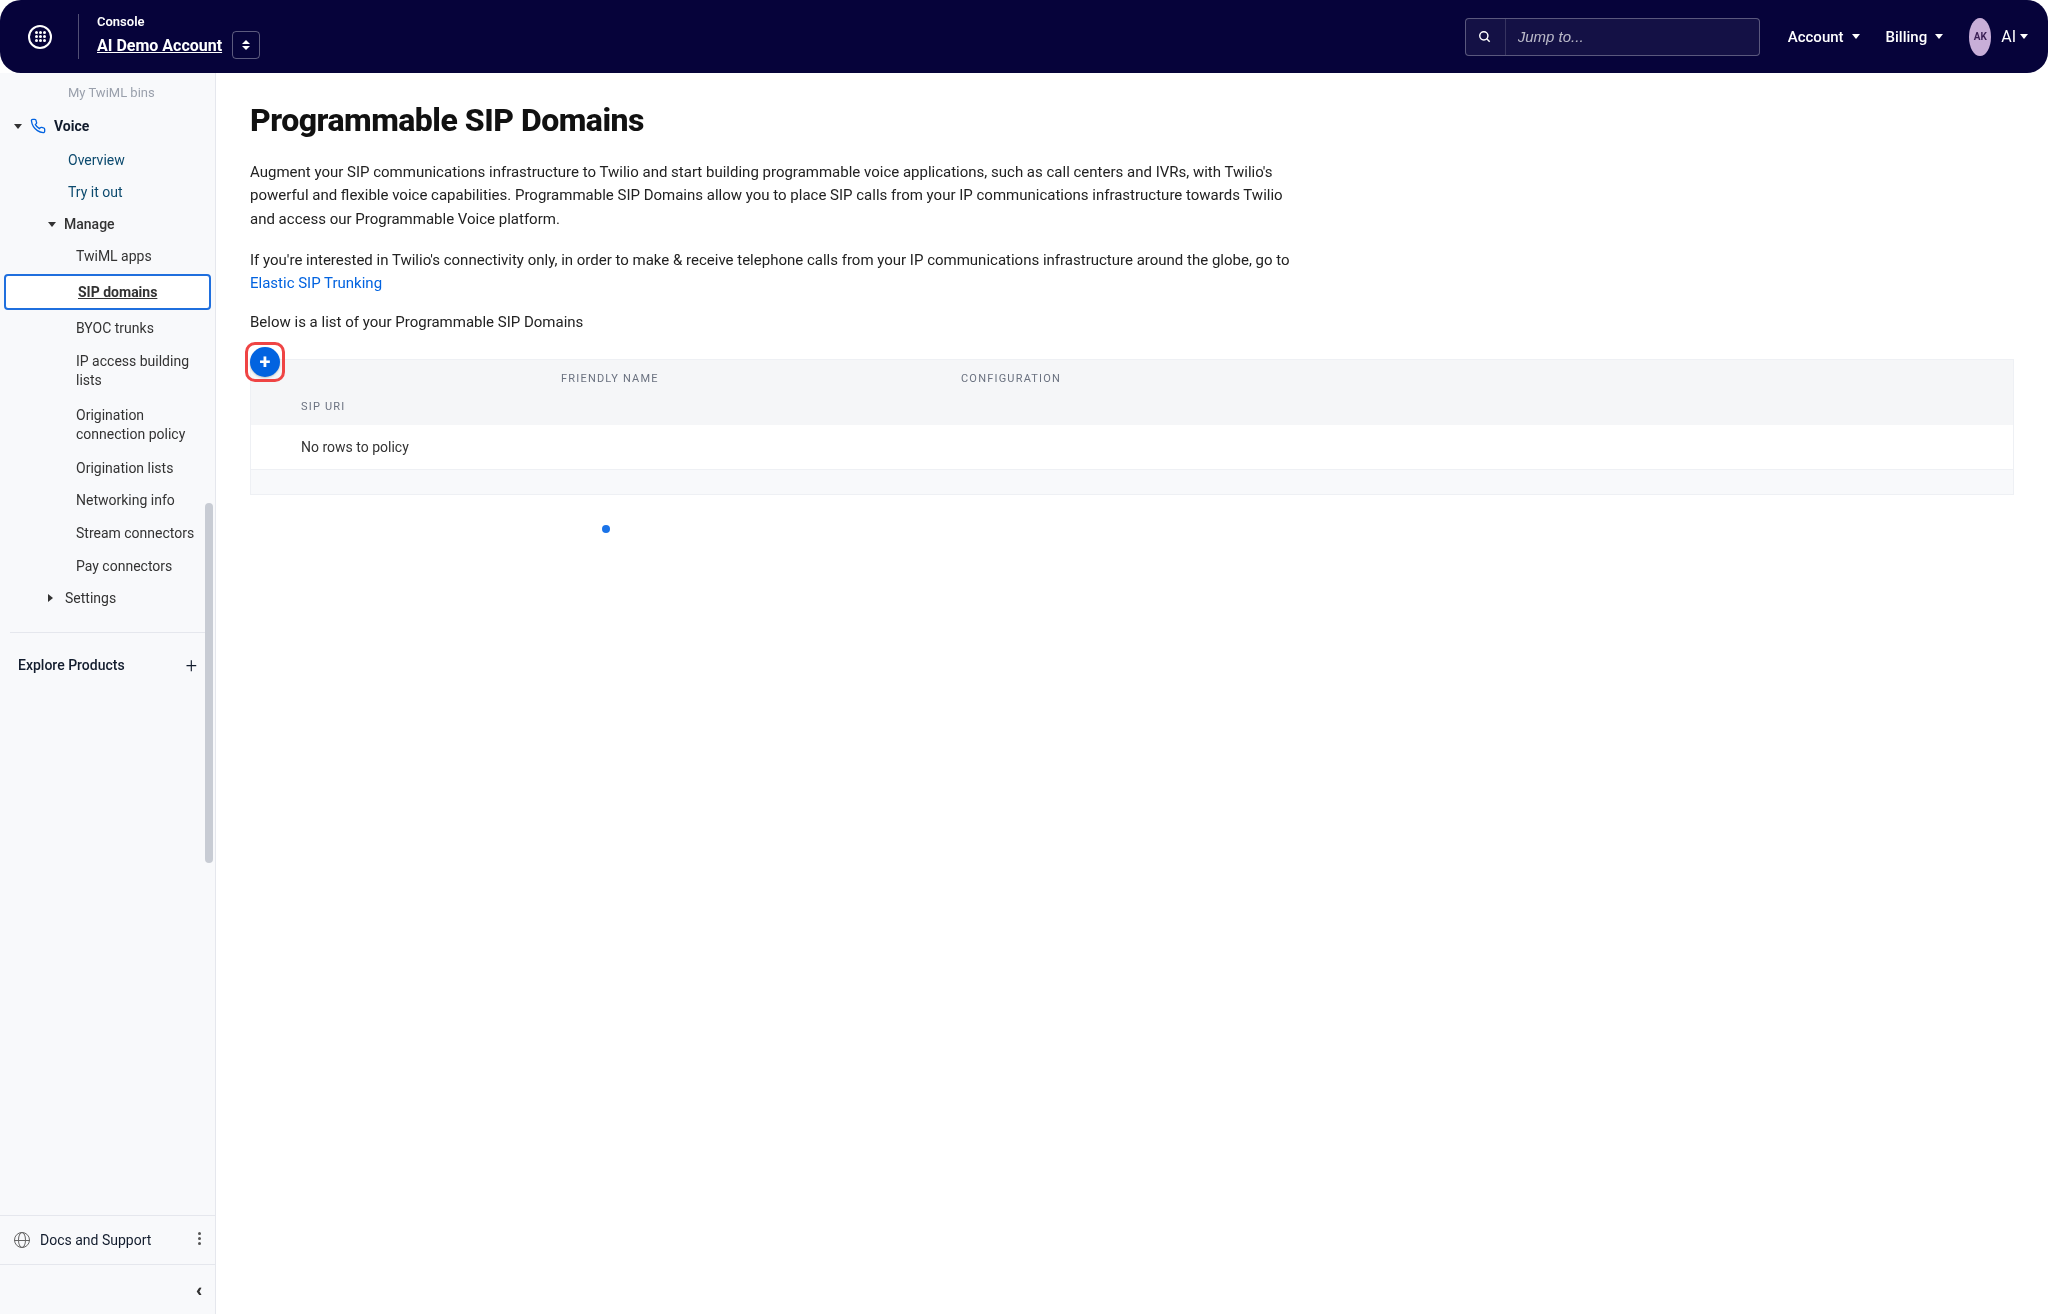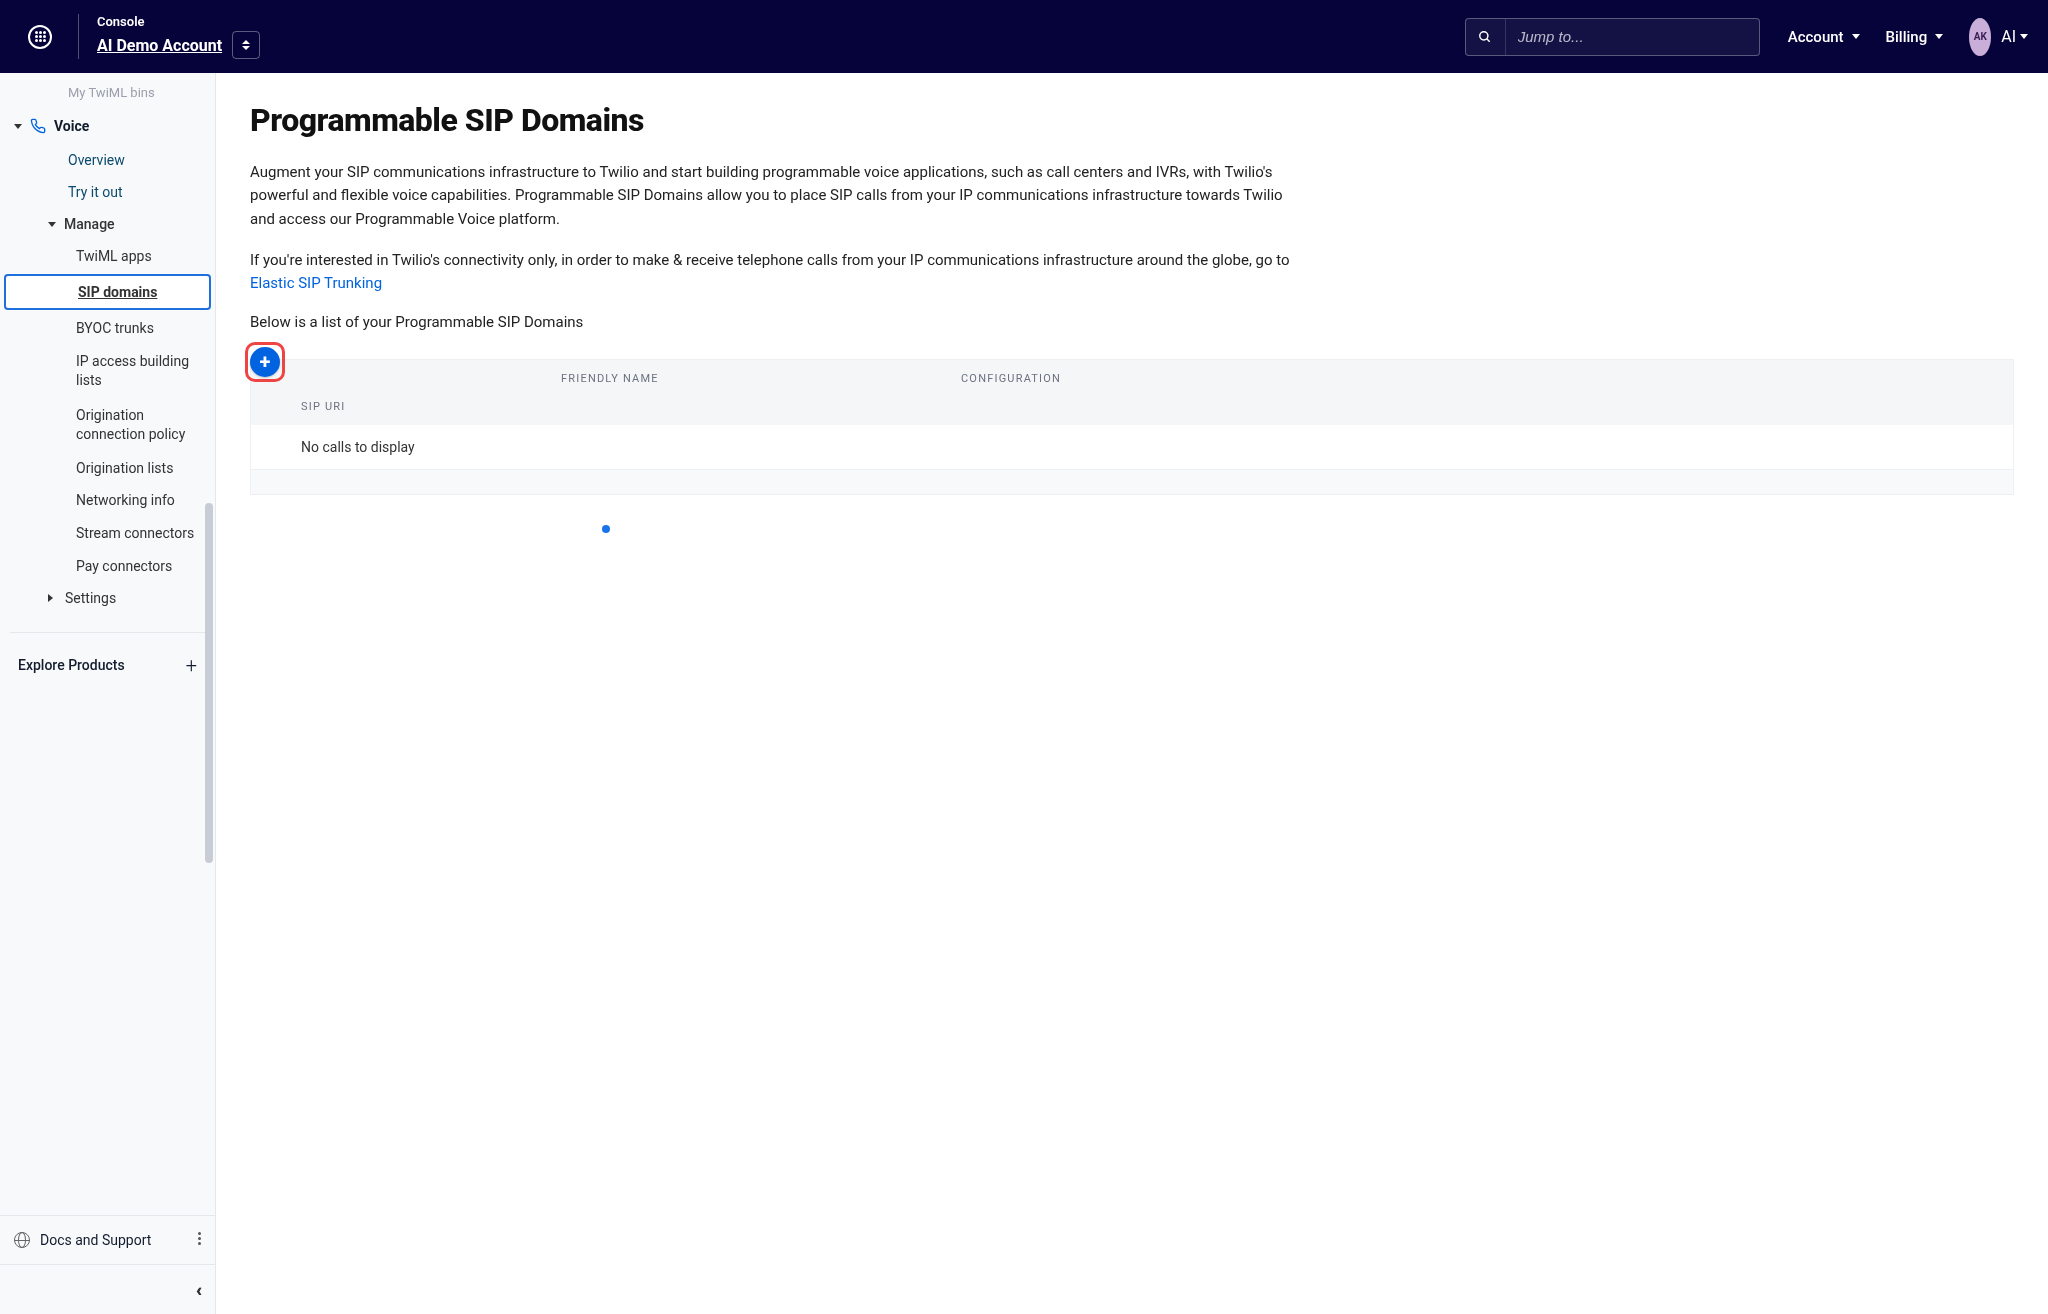--- a/index.html
+++ b/index.html
@@ -1,19 +1,19 @@
 <!DOCTYPE html>
 <html><head>
 <meta charset="utf-8">
 <style>
   * { box-sizing: border-box; margin: 0; padding: 0; }
   body { font-family: -apple-system, BlinkMacSystemFont, "Segoe UI", Roboto, sans-serif; color: #121c2d; overflow: hidden; }
   
   
-  .header { background: #06033a; height: 73px; display: flex; align-items: center; padding: 0 20px; color: #fff; }
+  .header { background: #06033a; height: 73px; display: flex; align-items: center; padding: 0 20px; color: #fff; border-radius: 21px; }
   .logo-wrap { display:flex; align-items:center; justify-content:center; width:40px; height:40px; }
   .logo-icon { width: 24px; height: 24px; border: 2px solid #fff; border-radius: 50%; display:flex; align-items:center; justify-content:center; }
   .logo-dots { display:grid; grid-template-columns:repeat(3,3px); grid-template-rows:repeat(3,3px); gap:1px;}
   .logo-dots span{width:3px;height:3px;background:#fff;border-radius:50%;}
   .vdiv { width:1px; height:45px; background:rgba(255,255,255,0.3); margin: 0 18px; }
   .account-block { display:flex; flex-direction:column;}
   .console-label { font-size:13px; font-weight:600; margin-bottom:2px;}
   .account-row { display:flex; align-items:center; gap:10px;}
   .account-name { font-size:16px; font-weight:700; text-decoration: underline; }
   .switch-btn { width:28px; height:28px; border:1px solid rgba(255,255,255,0.35); border-radius:4px; display:flex; align-items:center; justify-content:center; background:transparent; cursor:pointer;}
@@ -207,19 +207,19 @@
         <span>+</span>
       </div>
     </div>
 
     <div class="table">
       <div class="thead">
         <div class="th-sip">SIP URI</div>
         <div class="th-fn">FRIENDLY NAME</div>
         <div class="th-conf">CONFIGURATION</div>
       </div>
-      <div class="trow">No calls to display</div>
+      <div class="trow">No rows to policy</div>
       <div class="tstripe"></div>
     </div>
 
     <div class="bluedot"></div>
   </div>
 </div>
 
 </body></html>

